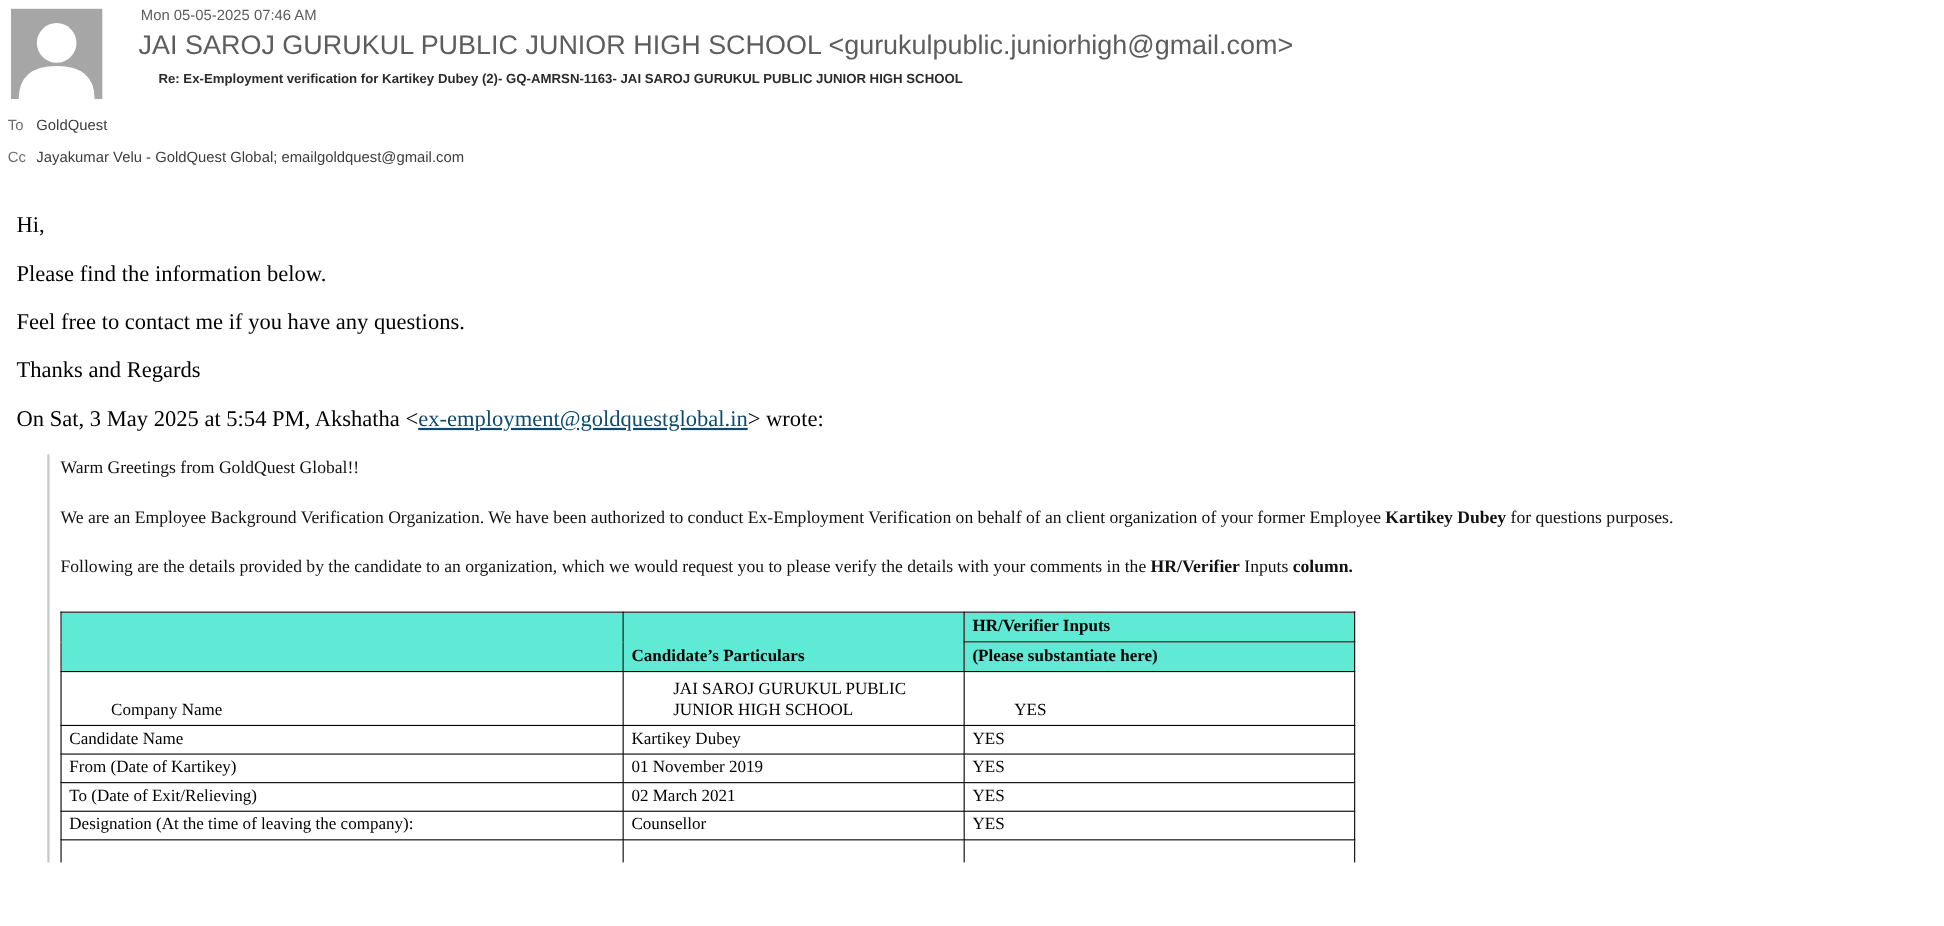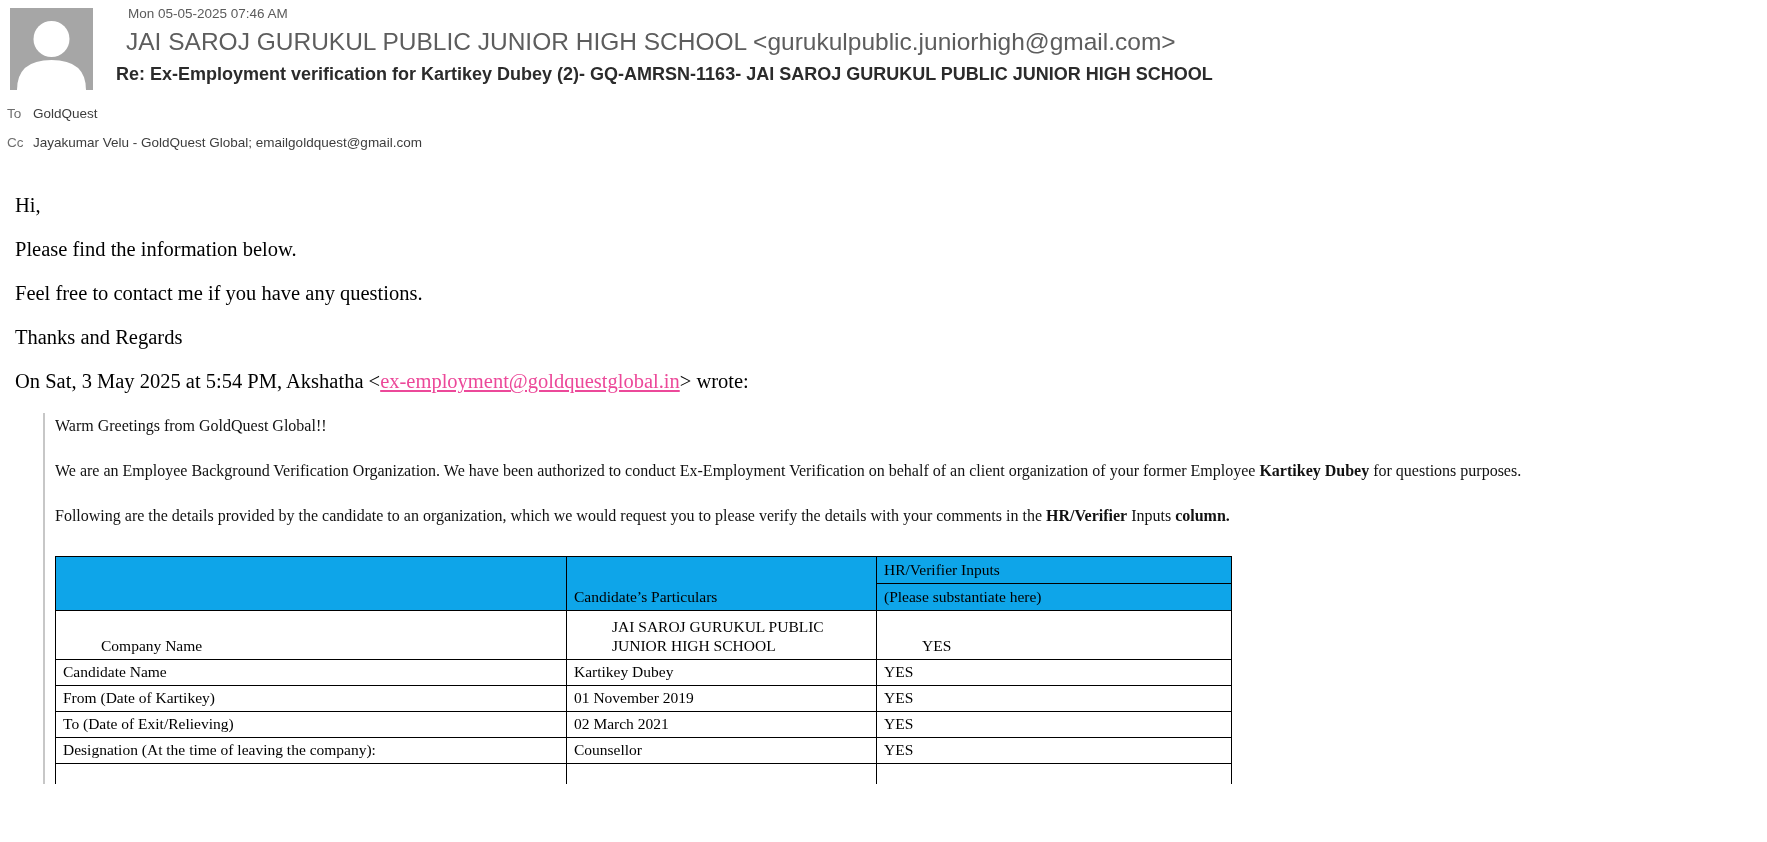--- a/index.html
+++ b/index.html
@@ -15,39 +15,39 @@
   .timestamp {
     position: absolute; left: 128px; top: 6px;
     font-size: 13.5px; color: #5b5b5b;
   }
   .sender {
     position: absolute; left: 126px; top: 28px;
     font-size: 24.5px; font-weight: 400; color: #5d5d5d;
     white-space: nowrap; cursor: pointer;
   }
   .subject {
-    position: absolute; left: 116px; top: 64px;
-    font-size: 18px; font-weight: bold; color: #2b2b2b;
+    position: absolute; left: 144px; top: 64px;
+    font-size: 12px; font-weight: bold; color: #2b2b2b;
     white-space: nowrap;
   }
   .recip-row { position: absolute; left: 7px; font-size: 13.5px; white-space: nowrap; }
   .recip-row.to { top: 106px; }
   .recip-row.cc { top: 135px; }
   .recip-label { color: #6e6e6e; display: inline-block; }
   .recip-value { color: #3d3d3d; position: absolute; left: 26px; cursor: pointer; }
 
   
   .msg-body {
     margin: 33px 0 0 15px;
     font-family: "Liberation Serif", serif;
     font-size: 20.5px; color: #000; line-height: 24px;
   }
   .msg-body p { margin: 0 0 20px 0; white-space: nowrap; }
   .msg-body a, .email-link {
-    color: #ec4899; text-decoration: underline; cursor: pointer;
+    color: #0c4a6e; text-decoration: underline; cursor: pointer;
   }
 
   
   .quoted {
     margin: 12px 0 0 28px;
     border-left: 2px solid #c7c7c7;
     padding: 2px 0 0 10px;
     font-size: 16px; color: #111; line-height: 21px;
   }
   .quoted p { margin: 0 0 24px 0; white-space: nowrap; }
@@ -61,21 +61,21 @@
   }
   table.verify td {
     border: 1.4px solid #000;
     padding: 2px 4px 4px 7px;
     vertical-align: bottom;
     overflow: hidden; line-height: 19px;
   }
   table.verify .c1 { width: 511px; }
   table.verify .c2 { width: 310px; }
   table.verify .c3 { width: 355px; }
-  tr.hdr td { background: #0ea5e9; font-weight: normal; }
+  tr.hdr td { background: #5eead4; font-weight: bold; }
   tr.hdr1 td { height: 24px; }
   tr.hdr2 td { height: 24px; }
   tr.hdr .vmid { vertical-align: middle; padding-top: 3px; }
   tr.row-tall td { height: 49px; padding-left: 45px; }
   tr.row-std td { height: 26px; }
   tr.row-cut td { height: 20px; border-bottom: none; }
   td.wrap { white-space: normal; }
 </style>
 </head>
 <body>

